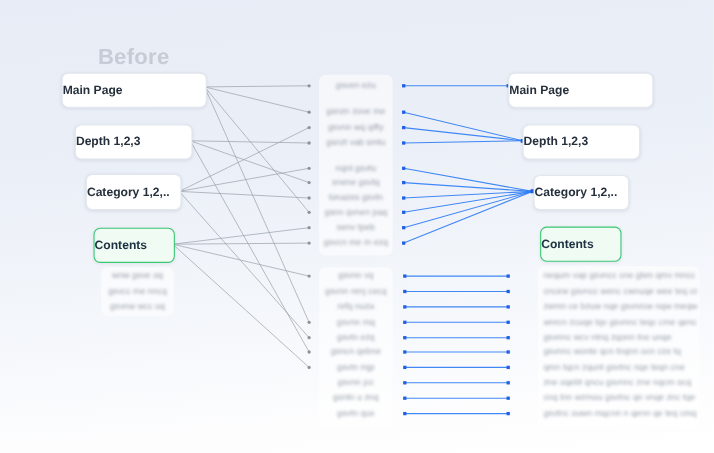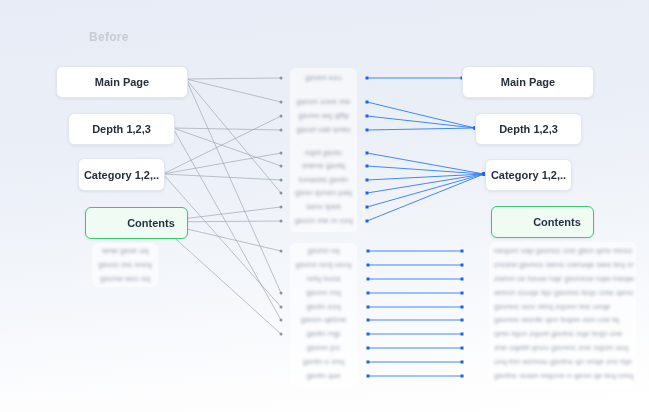--- a/index.html
+++ b/index.html
@@ -10,39 +10,39 @@
     font-family:"Liberation Sans", sans-serif;
     background:linear-gradient(175deg,#e7ecf6 0%,#ebeff7 35%,#f4f7fb 65%,#fdfdfe 88%,#ffffff 100%);
   }
   .panel{
     position:absolute;
     background:rgba(255,255,255,0.55);
     border-radius:6px;
   }
   .col-title{
     position:absolute;
-    font-size:12px;font-weight:700;
+    font-size:20px;font-weight:700;
     color:#c6cbd5;letter-spacing:.3px;
     white-space:nowrap;
+    margin-top:11px;
   }
   .node{
     position:absolute;
     background:#ffffff;
     border:1px solid #e2e6ed;
     border-radius:6px;
     box-shadow:0 1px 3px rgba(20,30,60,.08);
-    display:flex;align-items:center;justify-content:center;
+    display:flex;align-items:center;justify-content:flex-start;
     font-size:11px;font-weight:600;color:#26303c;
     white-space:nowrap;
   }
   .node.green{
     background:#f0fbf4;
     border:1.5px solid #3ac873;
     color:#1d3140;
-    padding-left:29px;
   }
   .redacted{
     position:absolute;
     font-size:8px;line-height:14px;height:14px;
     color:#7e8794;
     filter:blur(1.6px);
     opacity:.8;
     white-space:nowrap;overflow:hidden;
     pointer-events:none;
   }

